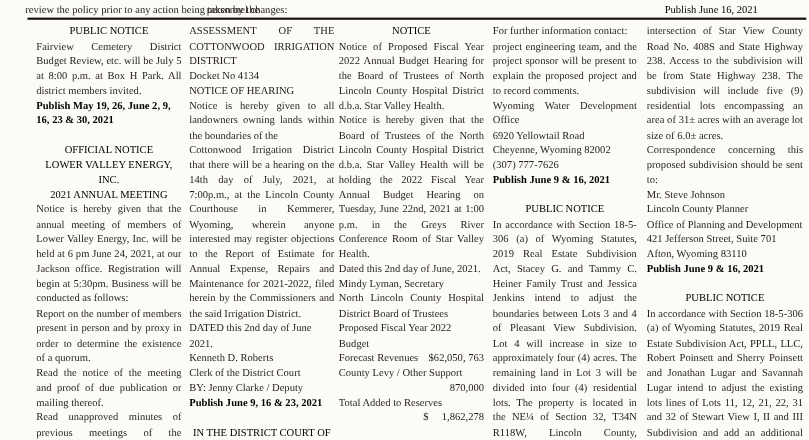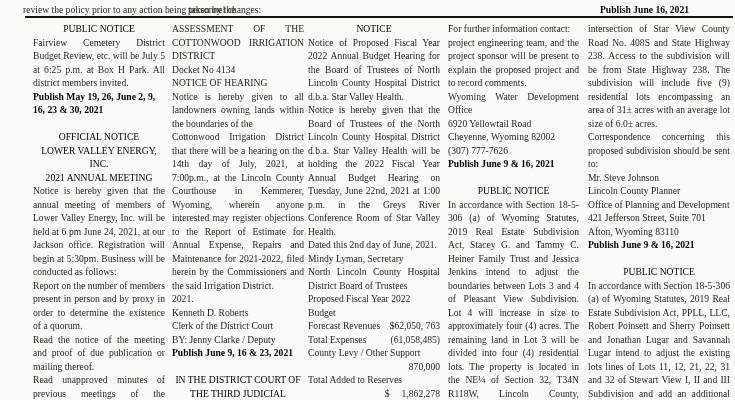--- a/index.html
+++ b/index.html
@@ -4,21 +4,21 @@
 <style>
   html, body { margin: 0; padding: 0; }
   body {
     width: 735px; height: 400px; overflow: hidden; position: relative;
     background: #fcfbf8; color: #211e1a;
     font-family: "Liberation Serif", "DejaVu Serif", serif;
   }
   .frag { position: absolute; top: 4px; font-size: 9.6px; white-space: nowrap; }
   #frag-left { left: 23px; }
   #frag-mid { left: 188px; }
-  #frag-pub { right: 46px; font-weight: bold; color: #000; margin-left: 28px; }
+  #frag-pub { right: 46px; font-weight: normal; color: #000; margin-left: 28px; }
   #rule { position: absolute; top: 16px; left: 25px; width: 708px; height: 2px; background: #16130f; }
   .col {
     position: absolute; top: 22px; bottom: 0; overflow: hidden;
     font-size: 9.6px; line-height: 13.5px;
   }
   #col-0 { left: 33px;  width: 132px; }
   #col-1 { left: 172px; width: 132px; }
   #col-2 { left: 308px; width: 132px; }
   #col-3 { left: 448px; width: 131px; }
   #col-4 { left: 588px; width: 142px; }
@@ -34,60 +34,57 @@
 </head>
 <body>
 
 <div class="frag" id="frag-left">review the policy prior to any action being taken by the</div>
 <div class="frag" id="frag-mid">personnel changes:</div>
 <div class="frag" id="frag-pub">Publish June 16, 2021</div>
 <div id="rule"></div>
 
 <div class="col" id="col-0">
     <p class="blk h">PUBLIC NOTICE</p>
-    <p class="blk b">Fairview Cemetery District Budget Review, etc. will be July 5 at 6:25 p.m. at Box H Park. All district members invited.</p>
+    <p class="blk b">Fairview Cemetery District Budget Review, etc. will be July 5 at 8:00 p.m. at Box H Park. All district members invited.</p>
     <p class="blk pub">Publish May 19, 26, June 2, 9, 16, 23 &amp; 30, 2021</p>
     <p class="blk sp"></p>
     <p class="blk h">OFFICIAL NOTICE</p>
     <p class="blk h">LOWER VALLEY ENERGY, INC.</p>
     <p class="blk h">2021 ANNUAL MEETING</p>
     <p class="blk b">Notice is hereby given that the annual meeting of members of Lower Valley Energy, Inc. will be held at 6 pm June 24, 2021, at our Jackson office. Registration will begin at 5:30pm. Business will be conducted as follows:</p>
     <p class="blk b">Report on the number of members present in person and by proxy in order to determine the existence of a quorum.</p>
     <p class="blk b">Read the notice of the meeting and proof of due publication or mailing thereof.</p>
     <p class="blk b">Read unapproved minutes of previous meetings of the members and take necessary action thereon.</p>
   </div>
 <div class="col" id="col-1">
     <p class="blk b">ASSESSMENT OF THE COTTONWOOD IRRIGATION DISTRICT</p>
     <p class="blk plain">Docket No 4134</p>
     <p class="blk plain">NOTICE OF HEARING</p>
     <p class="blk b">Notice is hereby given to all landowners owning lands within the boundaries of the</p>
     <p class="blk b">Cottonwood Irrigation District that there will be a hearing on the 14th day of July, 2021, at 7:00p.m., at the Lincoln County Courthouse in Kemmerer, Wyoming, wherein anyone interested may register objections to the Report of Estimate for Annual Expense, Repairs and Maintenance for 2021-2022, filed herein by the Commissioners and the said Irrigation District.</p>
+    <p class="blk plain">DATED this 2nd day of June</p>
     <p class="blk plain">2021.</p>
     <p class="blk plain">Kenneth D. Roberts</p>
     <p class="blk plain">Clerk of the District Court</p>
     <p class="blk plain">BY: Jenny Clarke / Deputy</p>
     <p class="blk pub">Publish June 9, 16 &amp; 23, 2021</p>
     <p class="blk sp"></p>
     <p class="blk h">IN THE DISTRICT COURT OF THE THIRD JUDICIAL DISTRICT</p>
   </div>
 <div class="col" id="col-2">
     <p class="blk h">NOTICE</p>
     <p class="blk b">Notice of Proposed Fiscal Year 2022 Annual Budget Hearing for the Board of Trustees of North Lincoln County Hospital District d.b.a. Star Valley Health.</p>
     <p class="blk b">Notice is hereby given that the Board of Trustees of the North Lincoln County Hospital District d.b.a. Star Valley Health will be holding the 2022 Fiscal Year Annual Budget Hearing on Tuesday, June 22nd, 2021 at 1:00 p.m. in the Greys River Conference Room of Star Valley Health.</p>
     <p class="blk plain">Dated this 2nd day of June, 2021.</p>
     <p class="blk plain">Mindy Lyman, Secretary</p>
     <p class="blk b">North Lincoln County Hospital District Board of Trustees</p>
     <p class="blk plain">Proposed Fiscal Year 2022 Budget</p>
     <p class="blk row">
       <span class="lbl">Forecast Revenues</span>
       <span class="val">$62,050, 763</span>
-    </p>
-    <p class="blk row">
-      <span class="lbl">Total Expenses</span>
-      <span class="val">(61,058,485)</span>
     </p>
     <p class="blk row">
       <span class="lbl">County Levy / Other Support</span>
       <span class="val">870,000</span>
     </p>
     <p class="blk row">
       <span class="lbl">Total Added to Reserves</span>
       <span class="val">$&nbsp;&nbsp;&nbsp;&nbsp;&nbsp;1,862,278</span>
     </p>
   </div>

